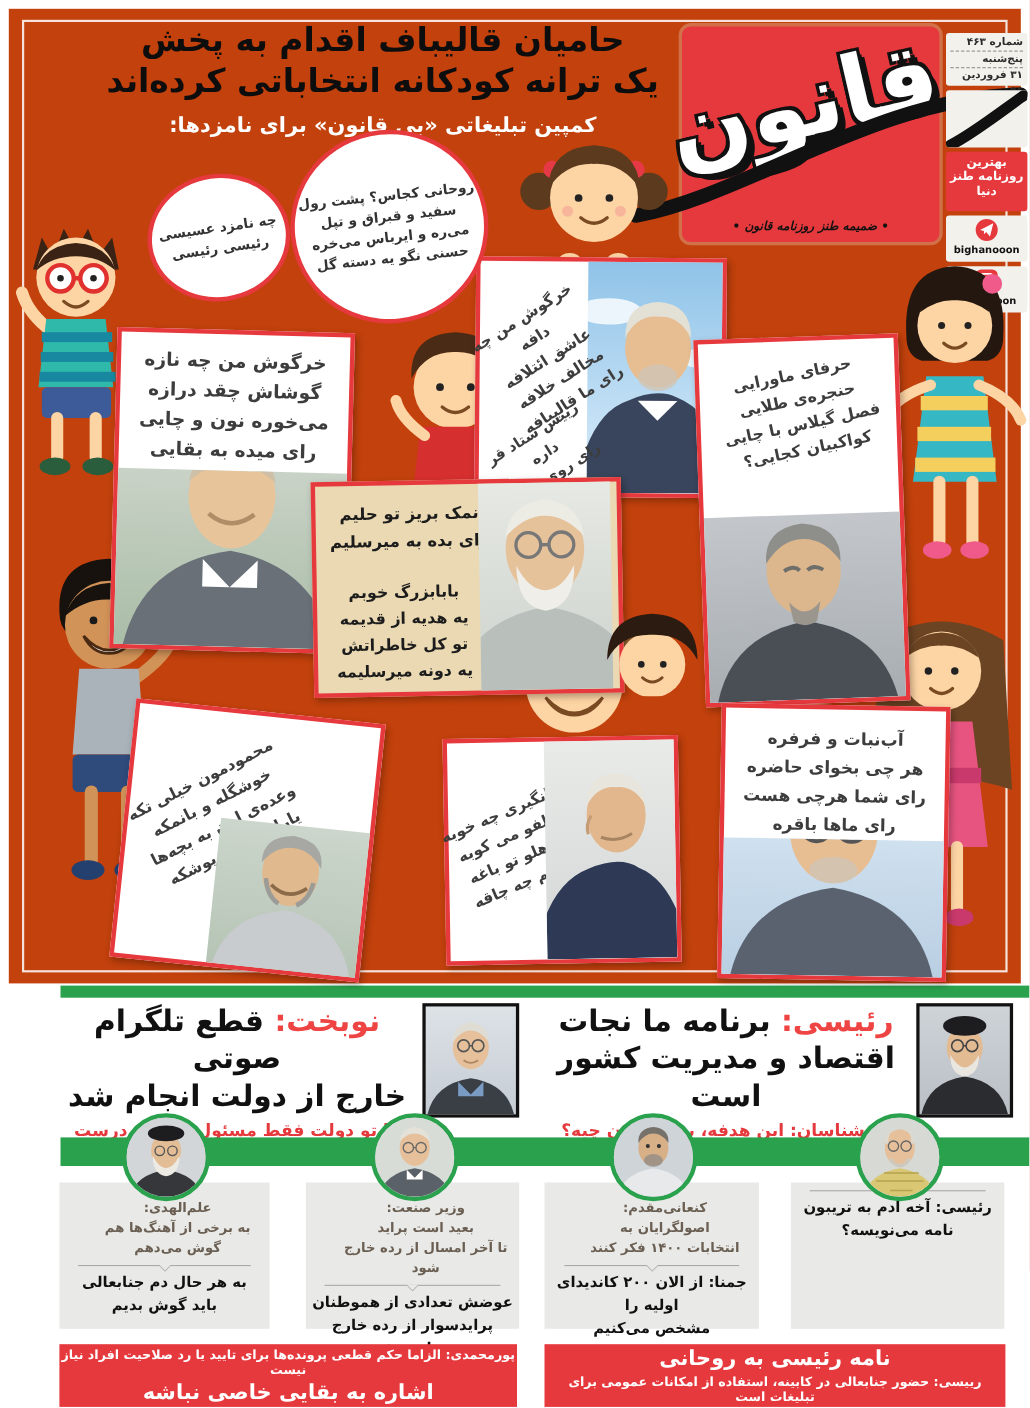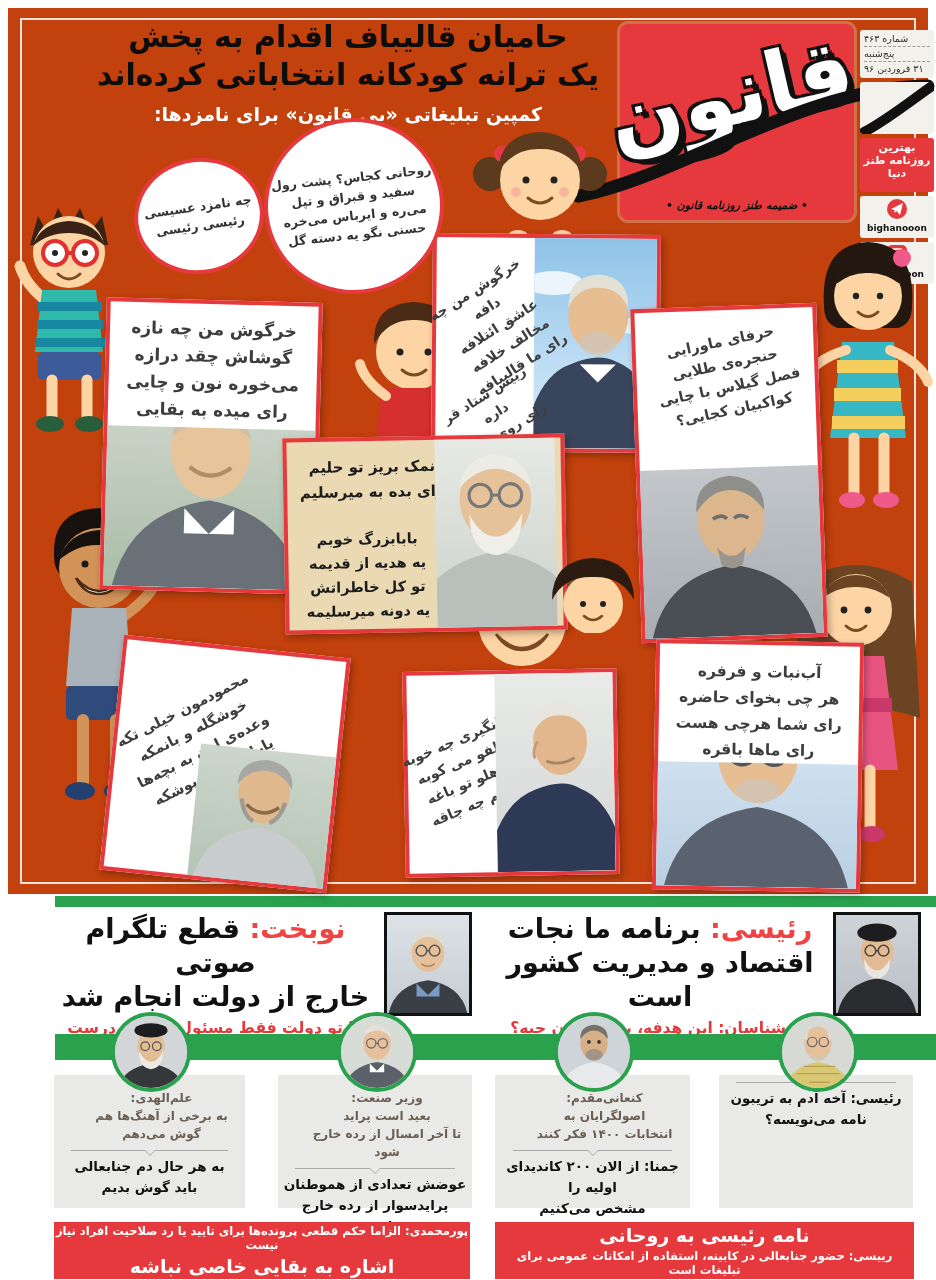--- a/index.html
+++ b/index.html
@@ -9,21 +9,21 @@
   #green .frame{position:absolute;left:12px;top:10px;right:12px;bottom:10px;border:2px solid rgba(255,255,255,.85);}
   
   #masthead{position:absolute;left:612px;top:16px;width:234px;height:196px;background:#e6393d;border-radius:8px;box-shadow:0 0 0 3px rgba(255,255,255,.25);}
   #masthead .title{position:absolute;top:26px;left:0;right:0;text-align:center;font-size:86px;font-weight:900;color:#fff;line-height:1;transform:rotate(-13deg);
     text-shadow:4px 4px 0 #111,-3px -3px 0 #111,3px -3px 0 #111,-3px 3px 0 #111,6px 7px 0 #111;}
   #masthead .sub{position:absolute;bottom:8px;left:0;right:0;text-align:center;font-size:11px;font-weight:bold;color:#111;font-style:italic;}
   #swoosh{position:absolute;left:560px;top:20px;width:370px;height:200px;pointer-events:none;}
   
   .sbx{position:absolute;left:852px;width:74px;background:#f2f1ec;border-radius:3px;box-sizing:border-box;}
   #sb-info{top:22px;height:48px;padding:2px 4px;}
-  #sb-info .row{font-size:9.5px;font-weight:normal;color:#2b2b2b;text-align:left;line-height:14px;border-bottom:1px dashed #9b9b9b;}
+  #sb-info .row{font-size:9.5px;font-weight:bold;color:#2b2b2b;text-align:right;line-height:14px;border-bottom:1px dashed #9b9b9b;}
   #sb-info .row:last-child{border-bottom:none;}
   #sb-tail{top:74px;height:52px;overflow:hidden;}
   #sb-slogan{top:130px;height:54px;background:#e6393d;color:#fff;font-weight:bold;font-size:11px;text-align:center;line-height:13px;padding-top:3px;}
   #sb-tg{top:188px;height:42px;text-align:center;padding-top:3px;}
   #sb-ig{top:234px;height:42px;text-align:center;padding-top:3px;}
   .sb-handle{display:block;font-size:9px;font-weight:bold;color:#111;direction:ltr;}
   .badge{display:inline-block;width:20px;height:20px;border-radius:50%;background:#e6393d;position:relative;}
   .badge.sq{border-radius:5px;}
   .badge svg{position:absolute;left:3px;top:3px;width:14px;height:14px;}
   

